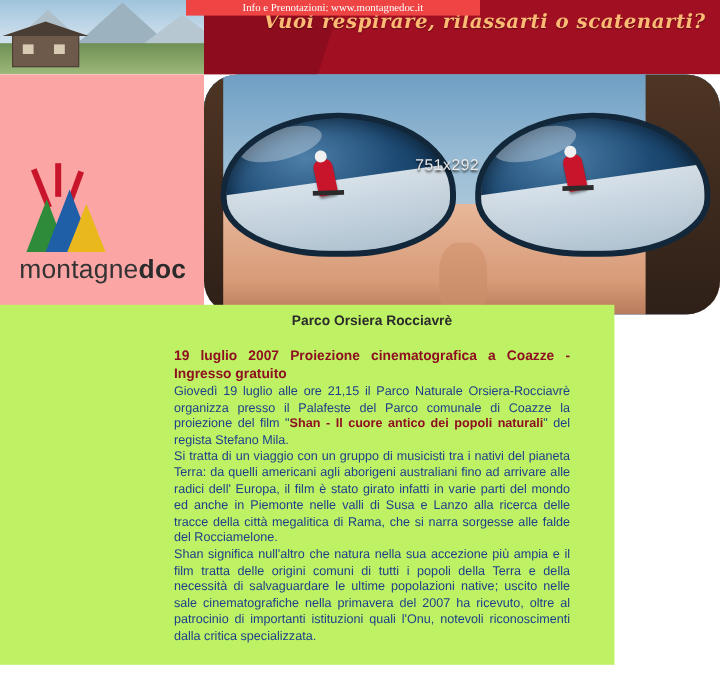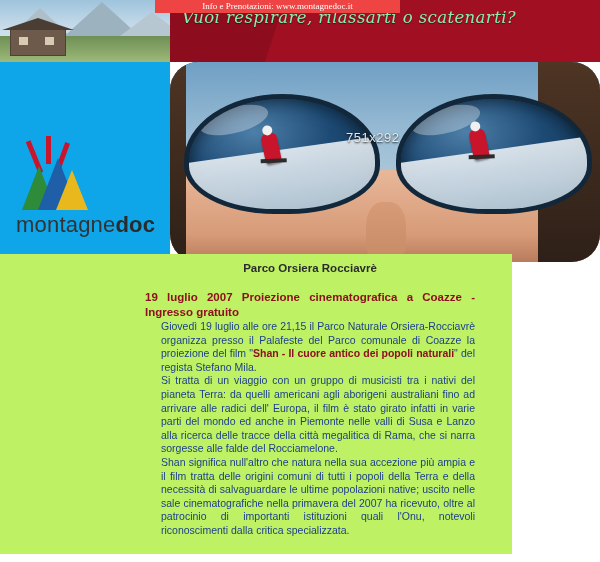--- a/index.html
+++ b/index.html
@@ -109,28 +109,29 @@
     left: -40px; top: -20px;
     width: 140px; height: 110px;
     background: #8d0c1e;
     transform: rotate(18deg);
   }
   .banner-headline {
     position: absolute;
     left: 12px;
     top: 6px;
     width: 406px;
-    text-align: left;
-    color: #86efac;
+    text-align: right;
+    color: #fdba74;
     font-family: "DejaVu Serif", serif;
     font-style: italic;
     font-size: 16.5px;
     line-height: 24px;
     letter-spacing: .4px;
     text-shadow: 0 1px 1px rgba(0,0,0,.45);
+    font-weight: bold;
   }
 
   
   .infobar {
     position: absolute;
     top: 0;
     left: 155px;
     width: 245px;
     height: 13px;
     background: #ef4444;
@@ -239,21 +240,21 @@
     left: 0; top: 0;
     width: 16px; height: 200px;
     background: linear-gradient(180deg,#4e3524 0%, #2e2018 100%);
   }
 
   
   .logo-panel {
     position: absolute;
     top: 62px; left: 0;
     width: 170px; height: 200px;
-    background: #0ea5e9;
+    background: #fca5a5;
   }
   .logo-mark {
     position: absolute;
     left: 22px; top: 78px;
     width: 66px; height: 72px;
   }
   .lm {
     position: absolute;
   }
   .lm-green {
@@ -330,21 +331,21 @@
     font-weight: bold;
     color: #8e1020;
     line-height: 15px;
     text-align: justify;
   }
   .art-body p {
     font-size: 10.5px;
     line-height: 13.6px;
     color: #1d3f8a;
     text-align: justify;
-    margin: 0 0 0 16px;
+    margin: 0 0 0 0;
   }
   .art-body p + p { margin-top: 0px; }
   .art-body b { color: #8e1020; }
 </style>
 </head>
 <body>
 
 <div class="page">
 
   <div class="banner">

